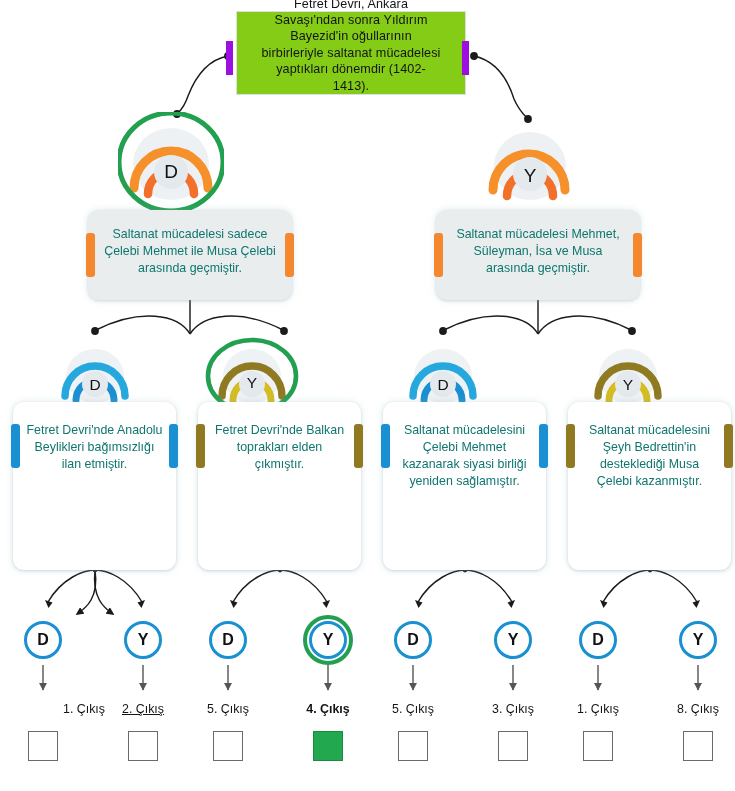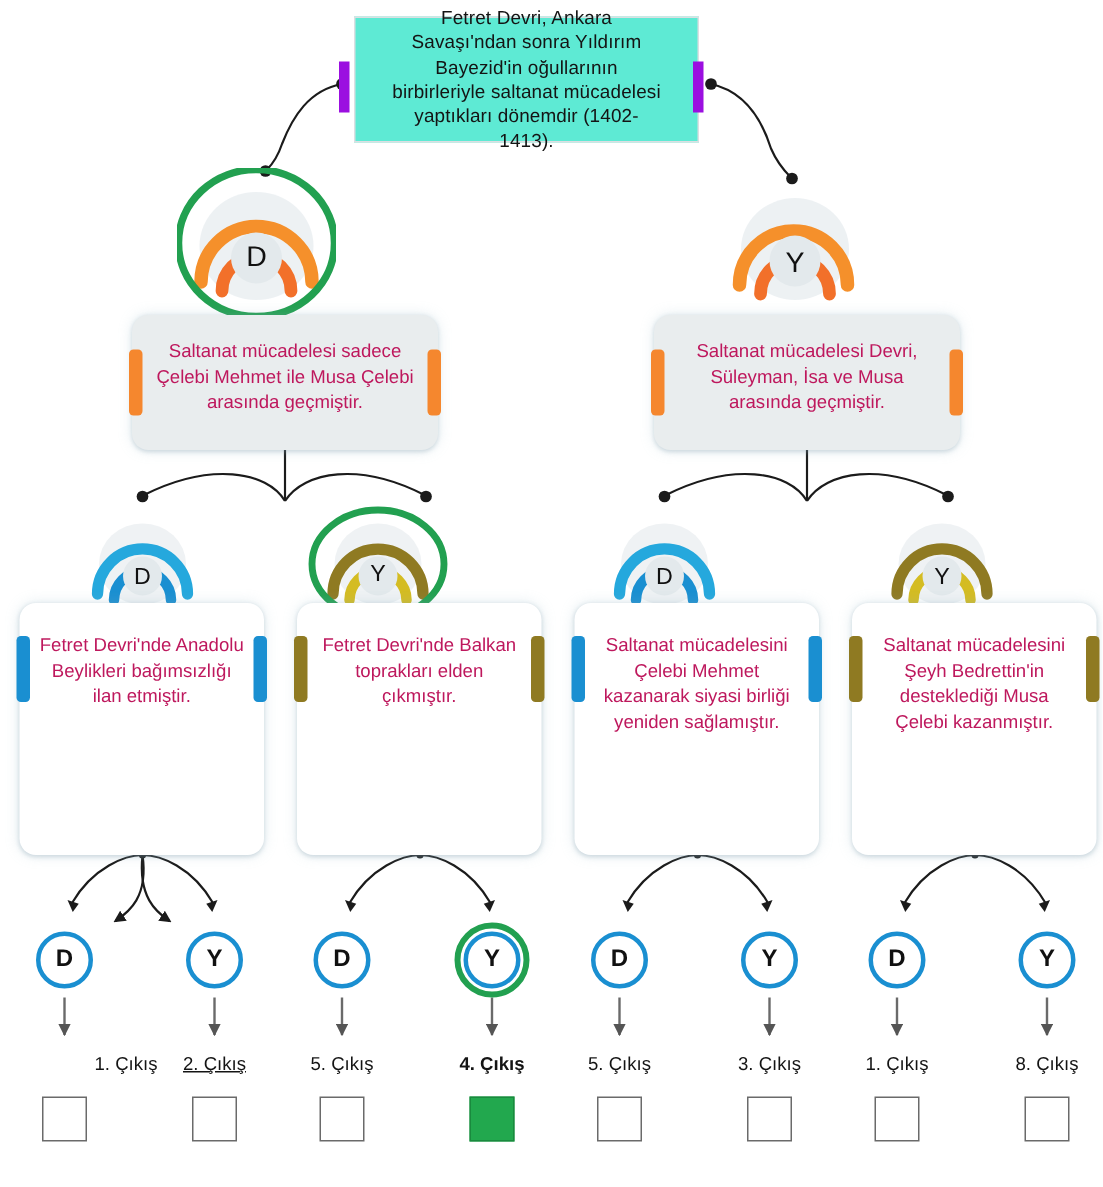--- a/index.html
+++ b/index.html
@@ -4,38 +4,38 @@
 <style>
   html,body{margin:0;padding:0;background:#ffffff;}
   body{width:735px;height:791px;position:relative;overflow:hidden;
        font-family:"Liberation Sans","DejaVu Sans",sans-serif;color:#1a1a1a;}
   #stage{position:absolute;left:0;top:0;width:735px;height:791px;}
 
   
   #links{position:absolute;left:0;top:0;width:735px;height:791px;pointer-events:none;}
 
   
-  .topbox{position:absolute;background:#5eead4;border:1px solid #dcdfe2;
-          box-sizing:border-box;display:flex;align-items:center;justify-content:center;}
+  .topbox{position:absolute;background:#84cc16;border:1px solid #dcdfe2;
+          box-sizing:border-box;display:flex;align-items:flex-end;justify-content:center;}
   .topbox .txt{font-size:12.6px;line-height:16.4px;text-align:center;color:#141414;
                padding:0 22px;letter-spacing:.1px;}
   .pbar{position:absolute;width:7px;height:34px;background:#9b0fe0;}
 
   
   .arcnode{position:absolute;}
   .arcnode .lbl{position:absolute;left:0;top:0;width:100%;height:100%;
                 display:flex;align-items:center;justify-content:center;
                 font-size:19px;color:#111;z-index:4;}
   .arcnode.small .lbl{font-size:15.5px;}
 
   
   .card{position:absolute;box-sizing:border-box;border-radius:11px;
         box-shadow:0 1px 3px rgba(120,150,165,.30), 0 0 9px rgba(150,185,200,.28);}
   .card .ctext{position:absolute;left:0;right:0;text-align:center;
-               font-size:12.4px;line-height:17px;color:#be185d;padding:0 13px;
+               font-size:12.4px;line-height:17px;color:#0f766e;padding:0 13px;
                box-sizing:border-box;}
   .card .sbar{position:absolute;width:9px;border-radius:3px;}
   .card.gray{background:#e9edee;}
   .card.white{background:#ffffff;}
 
   
   .dy{position:absolute;width:38px;height:38px;border-radius:50%;
       border:3.2px solid #1a8fd1;background:#fff;box-sizing:border-box;
       display:flex;align-items:center;justify-content:center;
       font-size:16px;font-weight:bold;color:#111;}
@@ -160,21 +160,21 @@
 
   <div class="card gray" style="left:88px;top:210px;width:204px;height:90px;">
     <div class="sbar" style="left:-2px;top:23px;height:44px;background:#f5872e;"></div>
     <div class="sbar" style="right:-2px;top:23px;height:44px;background:#f5872e;"></div>
     <div class="ctext" style="top:16px;">Saltanat mücadelesi sadece Çelebi Mehmet ile Musa Çelebi arasında geçmiştir.</div>
   </div>
 
   <div class="card gray" style="left:436px;top:210px;width:204px;height:90px;">
     <div class="sbar" style="left:-2px;top:23px;height:44px;background:#f5872e;"></div>
     <div class="sbar" style="right:-2px;top:23px;height:44px;background:#f5872e;"></div>
-    <div class="ctext" style="top:16px;">Saltanat mücadelesi Devri, Süleyman, İsa ve Musa arasında geçmiştir.</div>
+    <div class="ctext" style="top:16px;">Saltanat mücadelesi Mehmet, Süleyman, İsa ve Musa arasında geçmiştir.</div>
   </div>
 
   <div class="arcnode small" style="left:55px;top:340px;width:80px;height:68px;">
     <svg viewBox="0 0 80 68" width="80" height="68">
       <ellipse cx="40" cy="36" rx="29" ry="27" fill="#dfe6ea" opacity=".5"></ellipse>
       <path d="M10,56 A24,24 0 1 1 70,56" fill="none" stroke="#25a8dd" stroke-width="7.5" stroke-linecap="round"></path>
       <path d="M21,60 A17,17 0 1 1 59,60" fill="none" stroke="#1a8fd1" stroke-width="7" stroke-linecap="round"></path>
       <circle cx="40" cy="44" r="13" fill="#e3e9ec"></circle>
     </svg>
     <span class="lbl" style="top:11px;">D</span>

